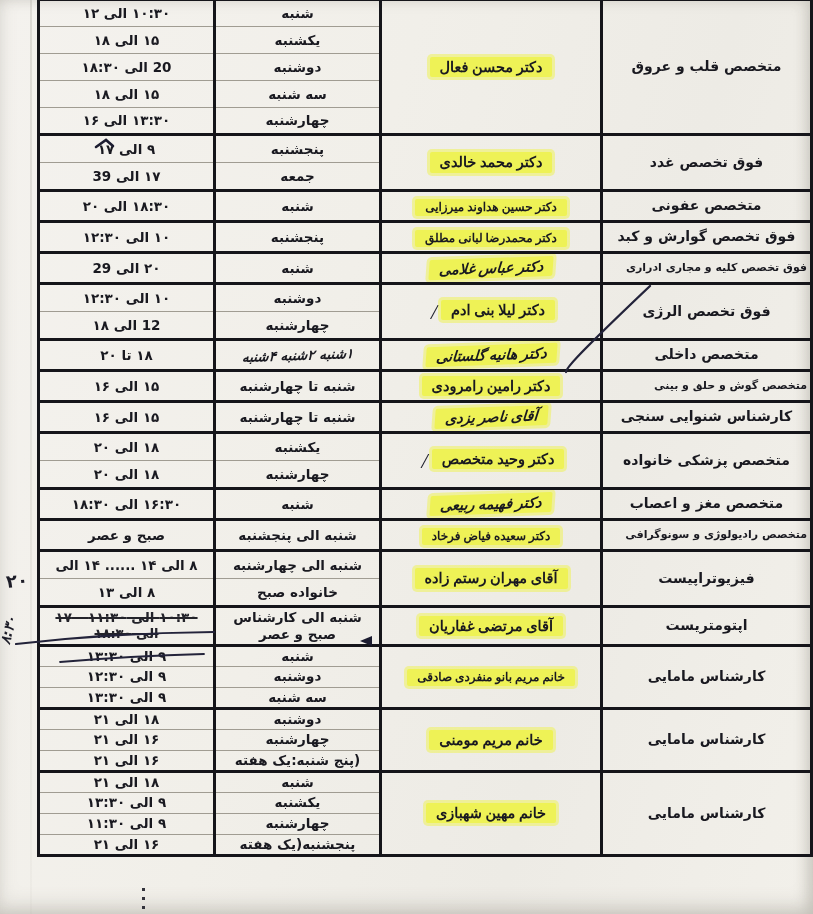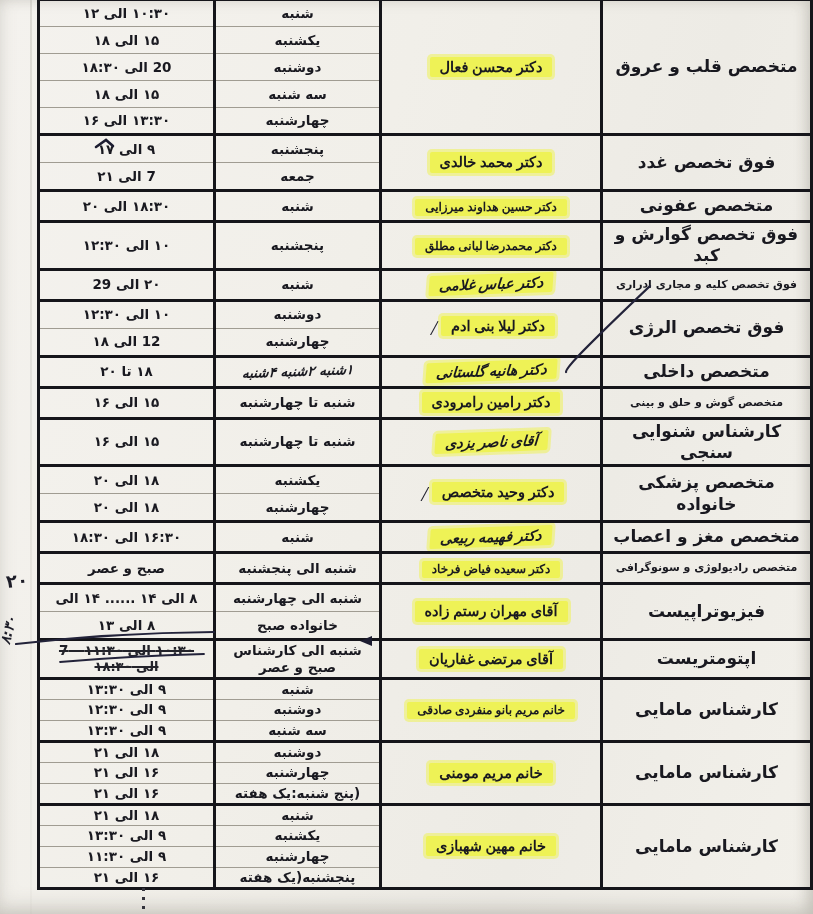--- a/index.html
+++ b/index.html
@@ -18,22 +18,22 @@
     border:3px solid #15151a;background:transparent;
   }
   td{
     border:1px solid #a09c92;
     border-left:3px solid #15151a;border-right:3px solid #15151a;
     text-align:center;vertical-align:middle;
     font-weight:bold;font-size:13.5px;line-height:1.25;
     padding:1px 3px;overflow:hidden;
   }
   tr.block-start td{border-top:3px solid #15151a;}
-  td.spec{font-size:17px;letter-spacing:0;}
-  td.spec.sm{font-size:11px;}
+  td.spec{font-size:14px;letter-spacing:0;}
+  td.spec.sm{font-size:11px;text-align:right;}
   td.doc{font-size:14.5px;font-family:Liberation Serif, serif;}
   td.doc.smd .hl{font-size:12px;}
   .hl{background:#eef256;box-shadow:0 0 0 3px #eef25688;padding:1px 10px;border-radius:2px;display:inline-block;}
   .hand{font-style:italic;font-weight:600;display:inline-block;transform:rotate(-2deg) skewX(-6deg);}
   td.day,td.hrs{font-size:13.5px;}
   .struck{text-decoration:line-through;text-decoration-thickness:2px;color:#23232a;}
   .slash{font-weight:400;font-size:22px;font-style:italic;vertical-align:middle;padding:0 4px;color:#20202c;}
   .hline2{font-size:13px;}
   .margin-note{position:absolute;font-weight:700;color:#1d1d28;}
   .note-20{left:6px;top:570px;font-size:18px;transform:rotate(-6deg);}
@@ -92,21 +92,21 @@
           <td rowspan="2" class="spec">فوق تخصص غدد</td>
           <td rowspan="2" class="doc"><span class="hl">دکتر محمد خالدی</span></td>
           <td class="day"><span>پنجشنبه</span></td>
           <td class="hrs">
             <div class="">۹ الی ۱۷</div>
           </td>
         </tr>
         <tr style="height: 28px;">
           <td class="day"><span>جمعه</span></td>
           <td class="hrs">
-            <div class="">7 الی ۲۱</div>
+            <div class="">۱۷ الی 39</div>
           </td>
         </tr>
         <tr class="block-start" style="height: 31px;">
           <td rowspan="1" class="spec">متخصص عفونی</td>
           <td rowspan="1" class="doc smd"><span class="hl">دکتر حسین هداوند میرزایی</span></td>
           <td class="day"><span>شنبه</span></td>
           <td class="hrs">
             <div class="">۱۸:۳۰ الی ۲۰</div>
           </td>
         </tr>
@@ -206,21 +206,21 @@
           <td class="day"><span>خانواده صبح</span></td>
           <td class="hrs">
             <div class="">۸ الی ۱۳</div>
           </td>
         </tr>
         <tr class="block-start" style="height: 31px;">
           <td rowspan="1" class="spec">اپتومتریست</td>
           <td rowspan="1" class="doc"><span class="hl">آقای مرتضی غفاریان</span></td>
           <td class="day"><span>شنبه الی کارشناس صبح و عصر</span></td>
           <td class="hrs">
-            <div class="struck">۱۰:۳۰ الی ۱۱:۳۰ – 7</div>
+            <div class="struck">۱۰:۳۰ الی ۱۱:۳۰ – ۱۷</div>
             <div class="hline2 struck">الی ۱۸:۳۰</div>
           </td>
         </tr>
         <tr class="block-start" style="height: 21px;">
           <td rowspan="3" class="spec">کارشناس مامایی</td>
           <td rowspan="3" class="doc smd"><span class="hl">خانم مریم بانو منفردی صادقی</span></td>
           <td class="day"><span>شنبه</span></td>
           <td class="hrs">
             <div class="">۹ الی ۱۳:۳۰</div>
           </td>

